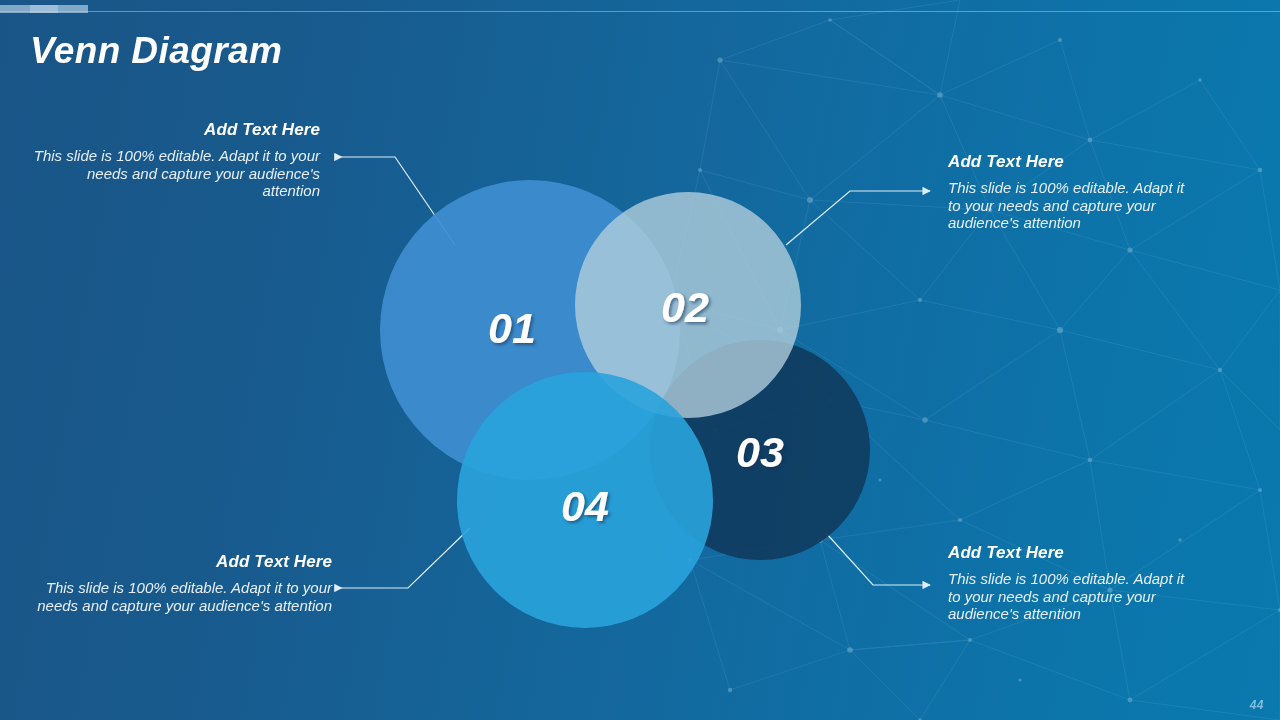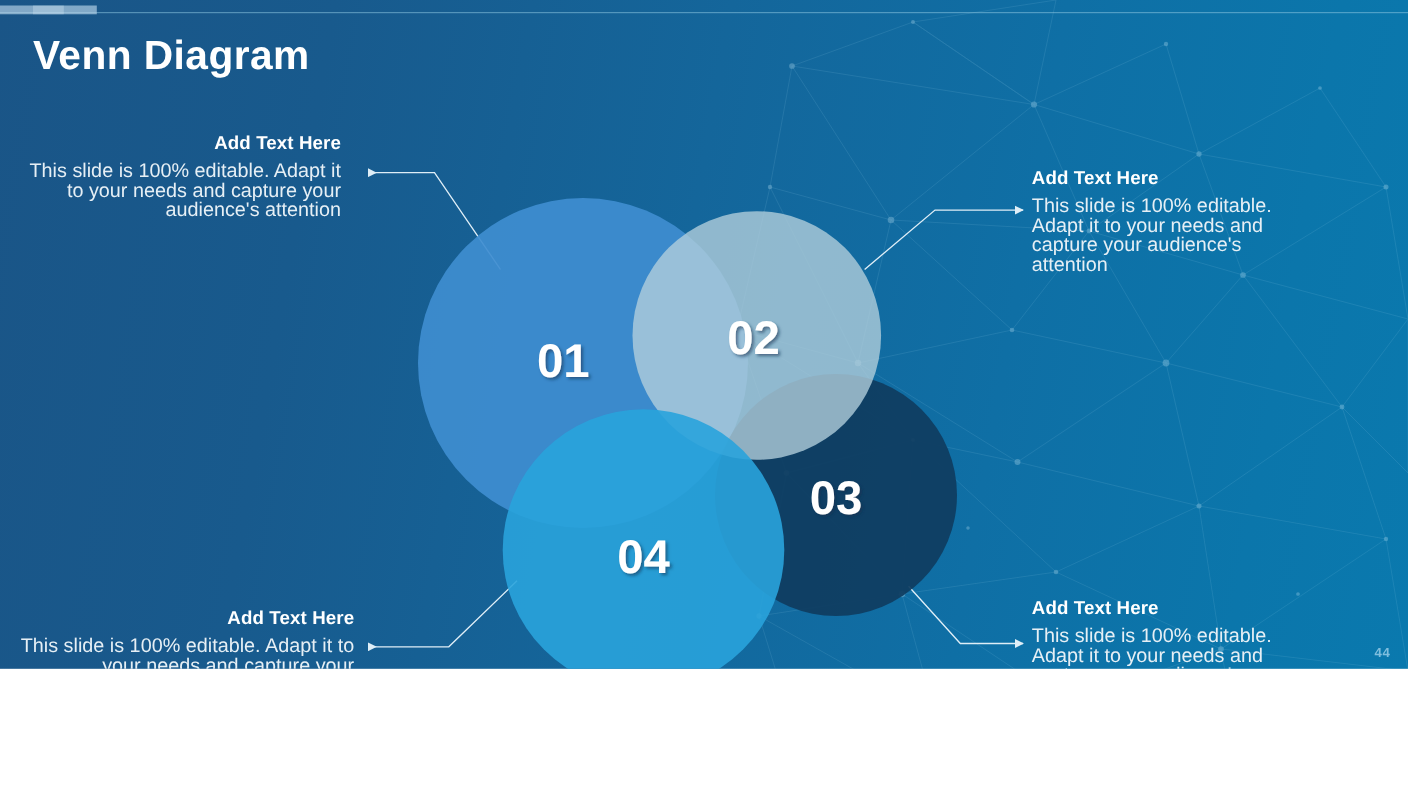--- a/index.html
+++ b/index.html
@@ -8,29 +8,30 @@
   html, body {
     width: 1280px;
     height: 720px;
     overflow: hidden;
     font-family: "Liberation Sans", sans-serif;
   }
 
   #slide {
     position: relative;
     width: 1280px;
-    height: 608px;
+    height: 720px;
     background: linear-gradient(100deg,
         #1a5587 0%,
         #185a8d 22%,
         #14669b 48%,
         #0f6fa5 70%,
         #0b76ab 88%,
         #0a79ae 100%);
     overflow: hidden;
+    font-style: italic;
   }
 
   
   #network {
     position: absolute;
     top: 0; right: 0;
     width: 620px;
     height: 720px;
     opacity: 0.55;
     pointer-events: none;
@@ -74,31 +75,31 @@
   
   #venn {
     position: absolute;
     left: 0; top: 0;
     width: 1280px;
     height: 720px;
     pointer-events: none;
   }
 
   
-  .callout { position: absolute; }
+  .callout { position: absolute; margin-left: 10px; }
   .callout .c-title {
     font-size: 17px;
     font-weight: bold;
     color: #ffffff;
     margin-bottom: 7px;
     white-space: nowrap;
     letter-spacing: 0.1px;
   }
   .callout .c-body {
-    font-size: 18px;
+    font-size: 15px;
     line-height: 17.5px;
     color: #e6eff5;
     font-weight: normal;
   }
   .callout.right { text-align: left; }
   .callout.left  { text-align: right; }
 
   #callout-01 { left: 18px;  top: 120px; width: 292px; }
   #callout-02 { left: 938px; top: 152px; width: 246px; }
   #callout-03 { left: 938px; top: 543px; width: 246px; }

